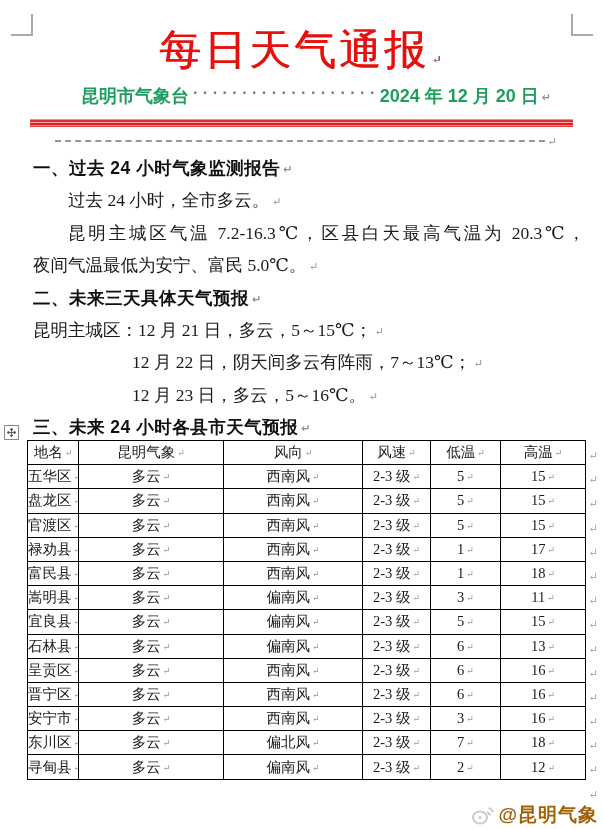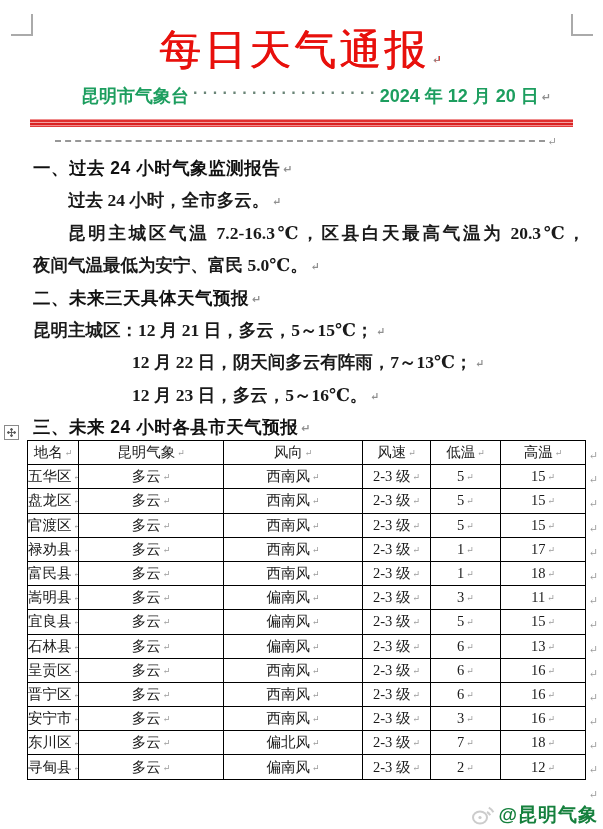--- a/index.html
+++ b/index.html
@@ -34,21 +34,21 @@
       #f2a3a3 3px,#f2a3a3 4px,
       #d92222 4px,#d92222 6px,
       #ef8d8d 6px,#ef8d8d 7px,
       #e23b3b 7px,#e23b3b 8px);
   }
   
   .dash-rule{position:absolute;left:55px;right:46px;top:134px;height:14px;display:flex;align-items:center;}
   .dash-rule .dashes{flex:1;border-top:2px dashed #979797;height:0;}
   
   .textflow{position:absolute;left:33px;right:18px;top:152px;}
-  .line{height:32.4px;line-height:32.4px;font-size:17.5px;white-space:nowrap;font-weight:bold;}
+  .line{height:32.4px;line-height:32.4px;font-size:17.5px;white-space:nowrap;}
   .line.heading{font-family:"Liberation Sans","DejaVu Sans",sans-serif;font-weight:bold;font-size:17.5px;letter-spacing:0.5px;color:#111;}
   .line.indent{padding-left:35px;}
   .line.indent2{padding-left:99px;}
   .line.justify{white-space:normal;text-align:justify;text-align-last:justify;padding-left:35px;}
   .eol{color:#8f8f8f;font-size:11px;margin-left:3px;vertical-align:1px;}
   
   .table-wrap{position:absolute;left:0;top:440px;width:508px;}
   table{border-collapse:collapse;table-layout:fixed;width:558px;margin-left:27px;}
   th,td{border:1px solid #000;height:23.2px;padding:0;text-align:center;vertical-align:middle;
         font-size:14.5px;font-weight:normal;white-space:nowrap;overflow:hidden;}
@@ -56,21 +56,21 @@
   
   .anchor{position:absolute;left:4px;top:-15px;width:13px;height:13px;border:1px solid #8a8a8a;background:#fff;
           display:flex;align-items:center;justify-content:center;}
   
   .rowmarks{position:absolute;left:589px;top:3px;display:flex;flex-direction:column;}
   .rmark{display:block;height:24.2px;line-height:24.2px;font-size:11px;color:#9b9b9b;}
   
   .watermark{
     position:absolute;right:5px;bottom:1px;display:flex;align-items:center;gap:3px;
     font-family:"Liberation Sans","DejaVu Sans",sans-serif;
-    font-size:19px;font-weight:bold;color:#15803d;letter-spacing:1px;
+    font-size:19px;font-weight:bold;color:#a16207;letter-spacing:1px;
   }
 </style>
 </head>
 <body>
 
 <div id="page">
 
   <div class="corner tl"></div>
   <div class="corner tr"></div>
 

